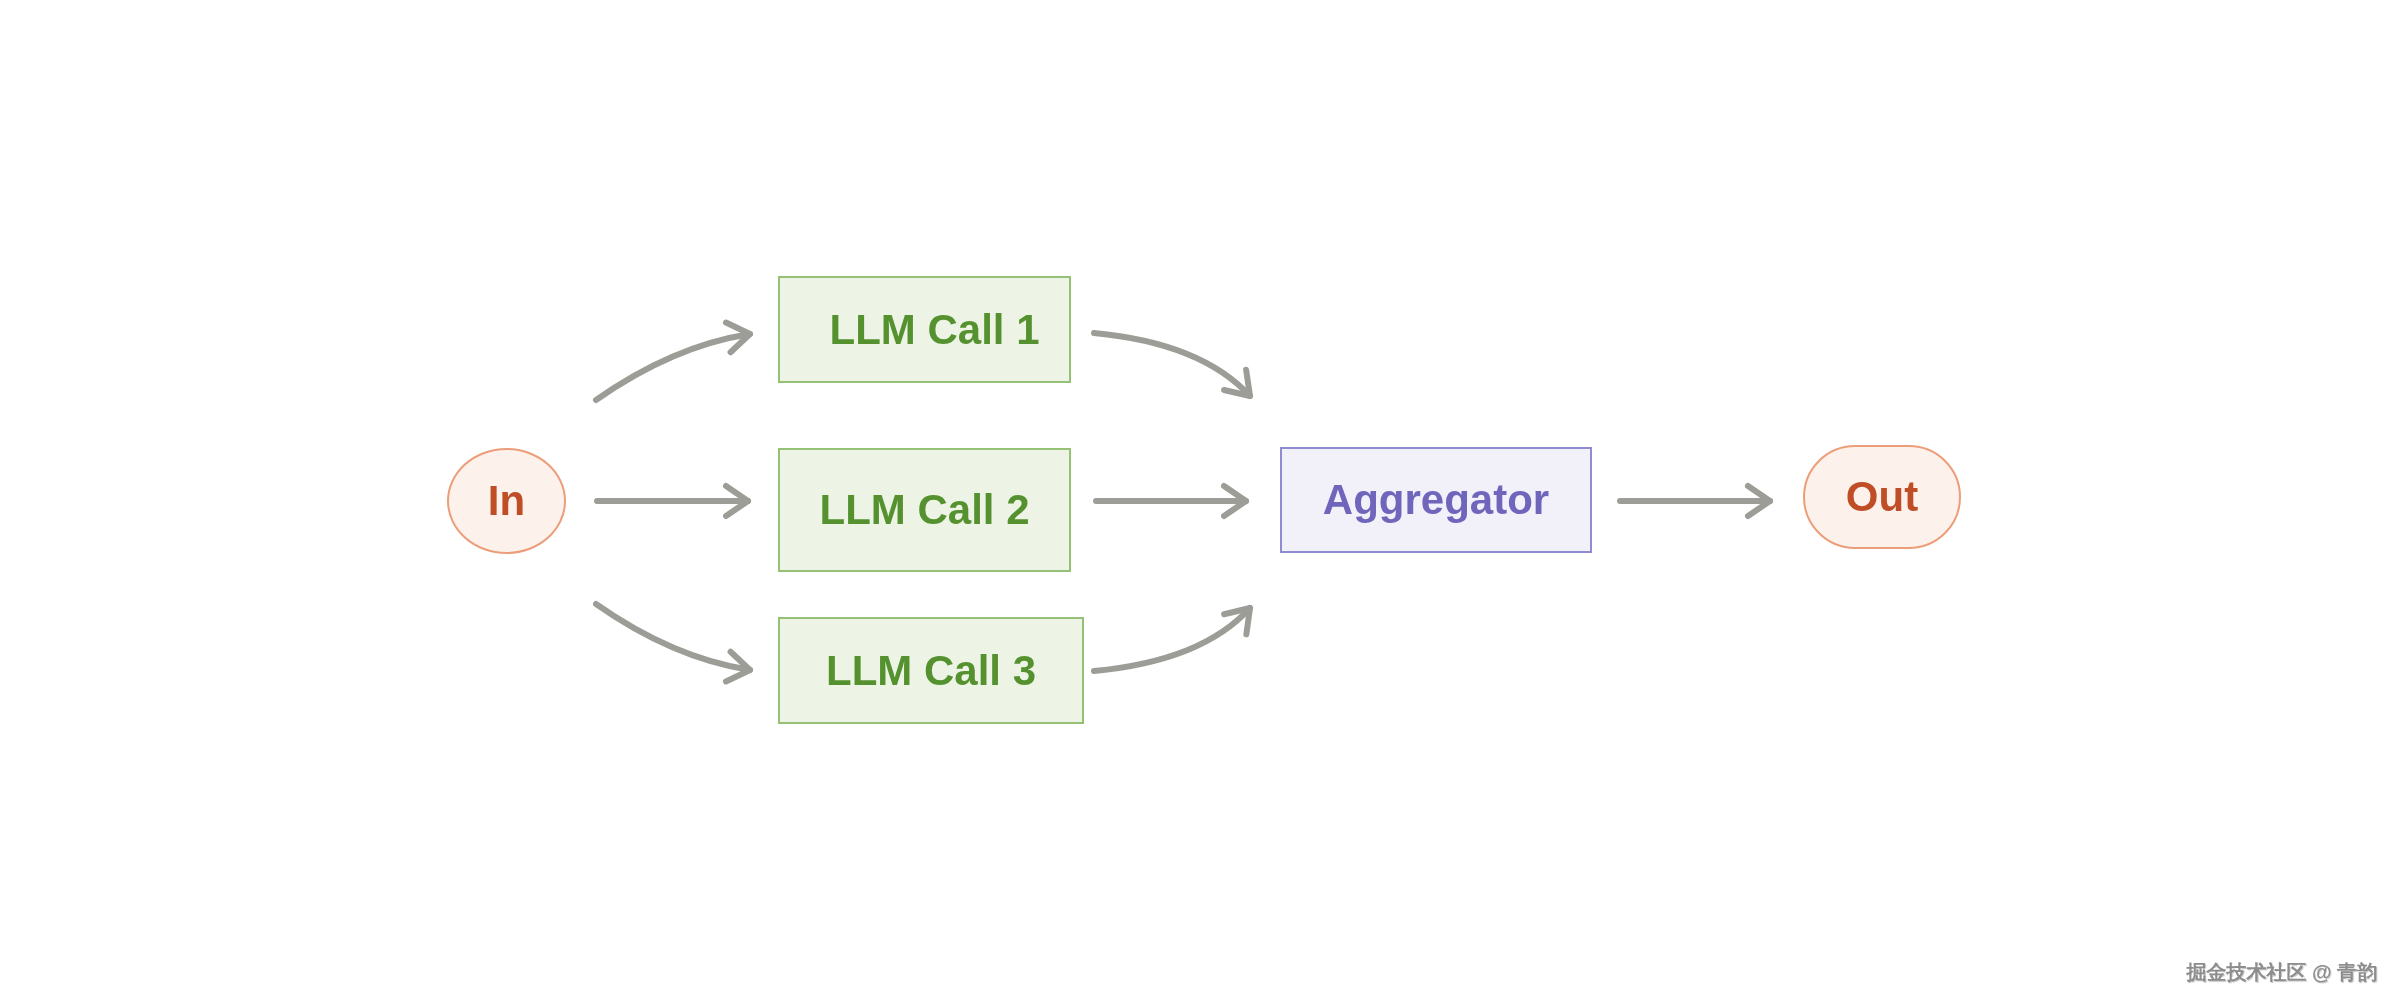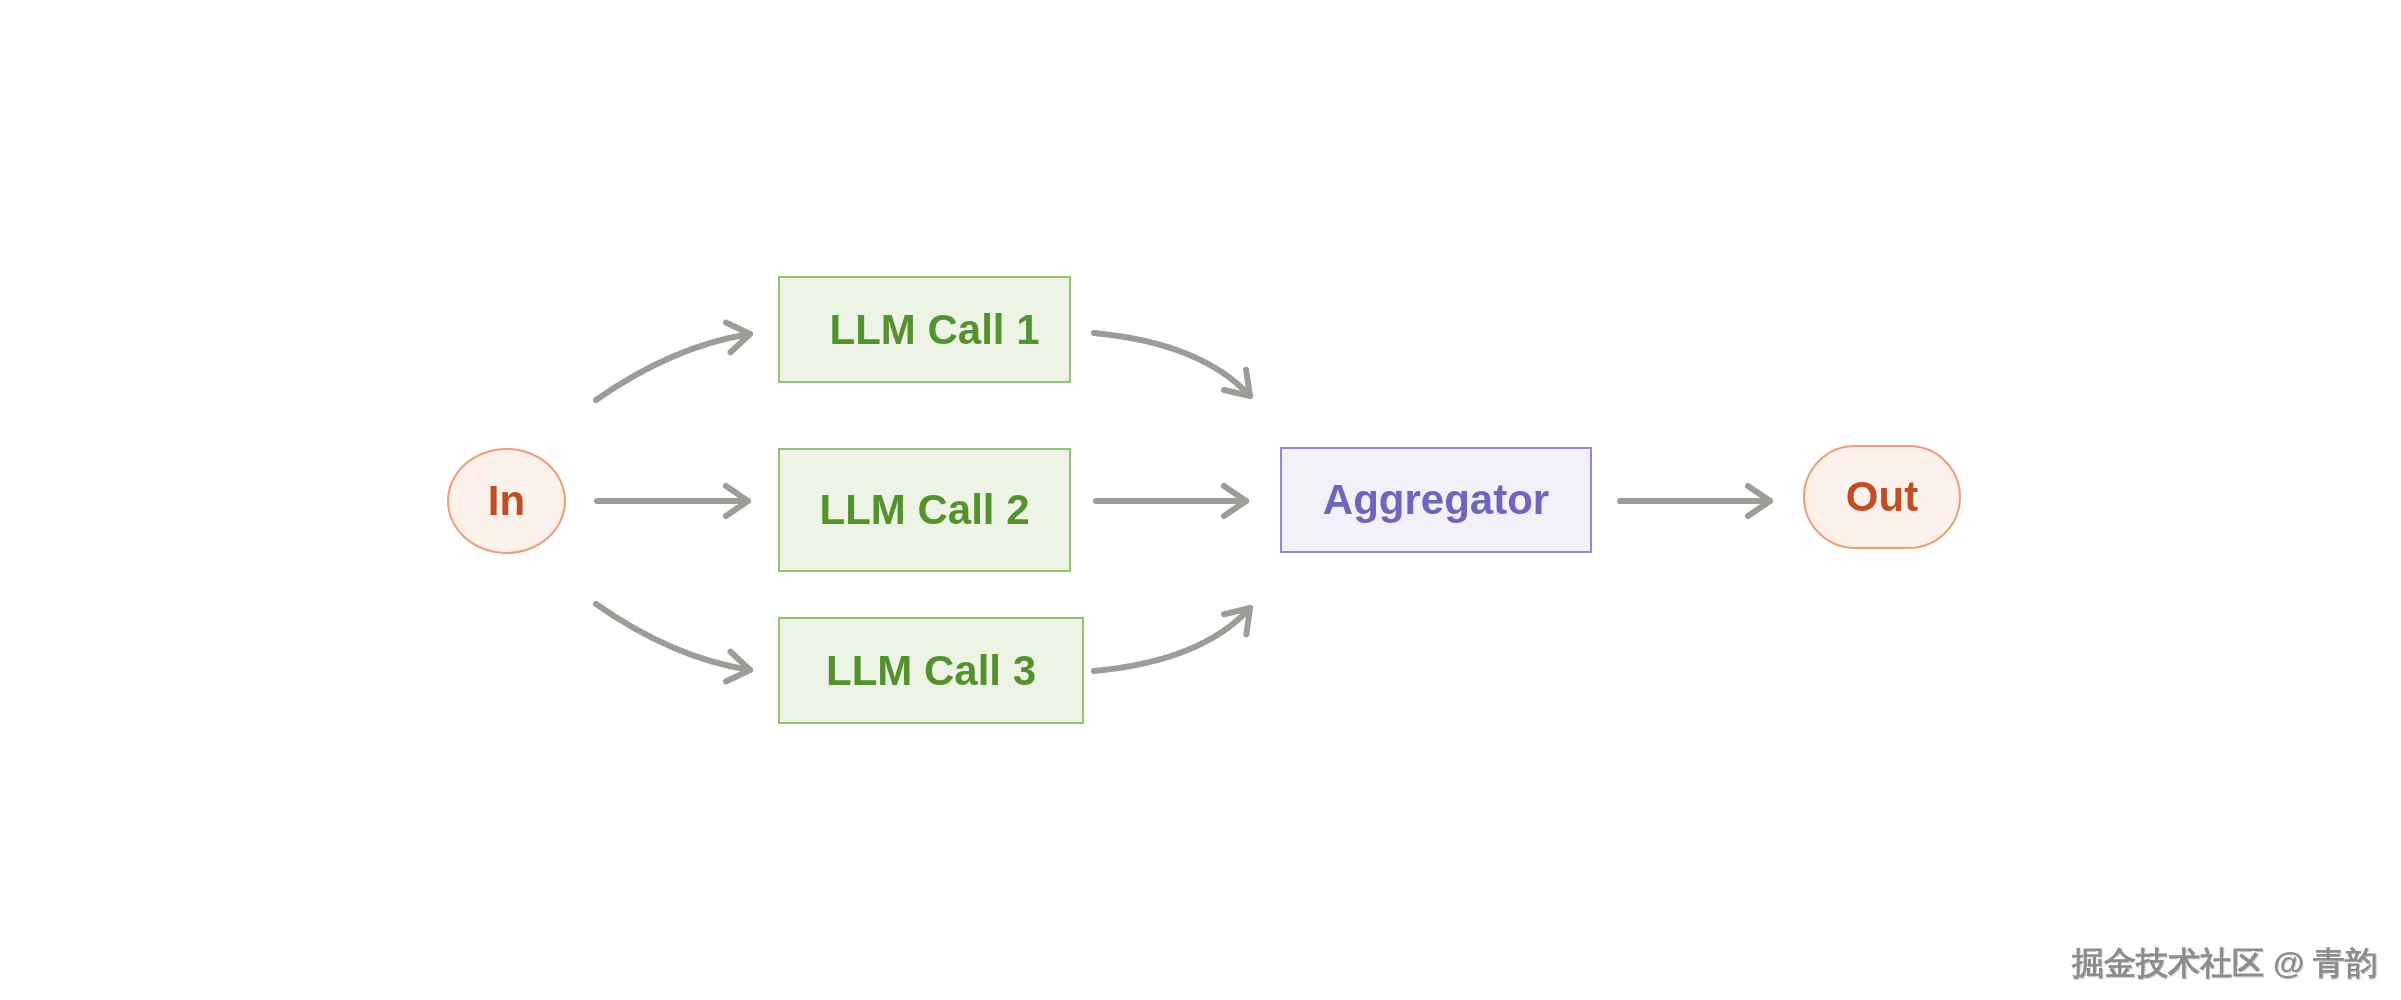--- a/index.html
+++ b/index.html
@@ -57,21 +57,21 @@
   .node-in   { left: 447px; top: 448px; width: 119px; height: 106px; border-radius: 50%; }
   .node-llm1 { left: 778px; top: 276px; width: 293px; height: 107px; padding-left: 20px; }
   .node-llm2 { left: 778px; top: 448px; width: 293px; height: 124px; }
   .node-llm3 { left: 778px; top: 617px; width: 306px; height: 107px; }
   .node-agg  { left: 1280px; top: 447px; width: 312px; height: 106px; }
   .node-out  { left: 1803px; top: 445px; width: 158px; height: 104px; border-radius: 60px; }
   .watermark {
     position: absolute;
     right: 24px;
     bottom: 14px;
-    font-size: 32px;
+    font-size: 20px;
     font-weight: bold;
     color: var(--watermark-text, #8d8d8d);
     text-shadow: -2px -2px 0 #ffffff, 1px 1px 1px rgba(0,0,0,0.25);
   }
 </style>
 </head>
 <body>
 
 <div class="canvas">
 

